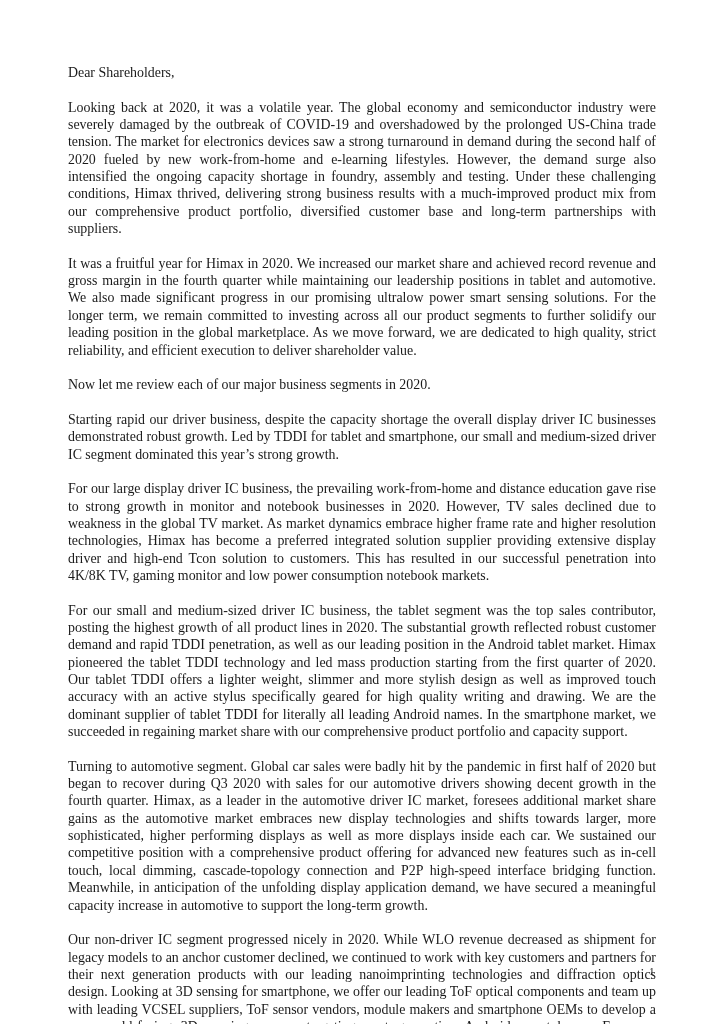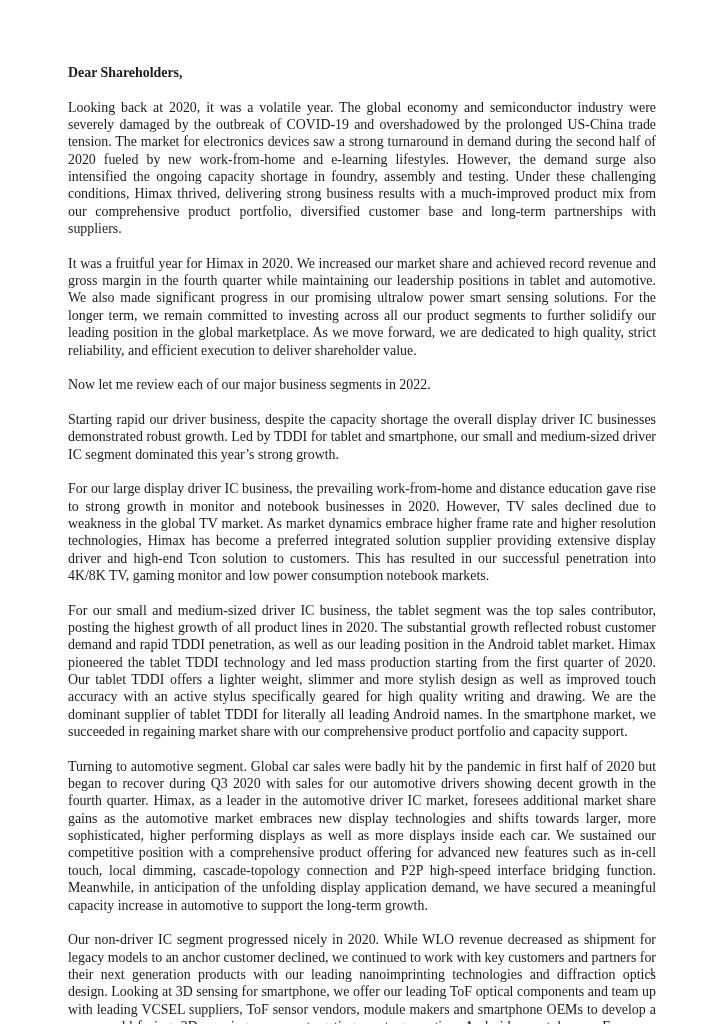--- a/index.html
+++ b/index.html
@@ -12,38 +12,38 @@
     font-family: "Liberation Serif", serif;
     font-size: 13.9px;
     line-height: 17.35px;
     color: #1a1a1a;
   }
   .page p {
     margin: 0 0 17.35px 0;
     text-align: justify;
     text-align-last: left;
   }
-  .salutation { margin-bottom: 17.35px; font-weight: bold; }
+  .salutation { margin-bottom: 17.35px; }
   .page-number {
     position: absolute;
     left: 649px;
     top: 965px;
     font-family: "Liberation Serif", serif;
     font-size: 11px;
     color: #222;
   }
 </style>
 </head>
 <body>
 
 <div class="page">
   <p class="salutation">Dear Shareholders,</p>
   <p>Looking back at 2020, it was a volatile year. The global economy and semiconductor industry were severely damaged by the outbreak of COVID-19 and overshadowed by the prolonged US-China trade tension. The market for electronics devices saw a strong turnaround in demand during the second half of 2020 fueled by new work-from-home and e-learning lifestyles. However, the demand surge also intensified the ongoing capacity shortage in foundry, assembly and testing. Under these challenging conditions, Himax thrived, delivering strong business results with a much-improved product mix from our comprehensive product portfolio, diversified customer base and long-term partnerships with suppliers.</p>
   <p>It was a fruitful year for Himax in 2020. We increased our market share and achieved record revenue and gross margin in the fourth quarter while maintaining our leadership positions in tablet and automotive. We also made significant progress in our promising ultralow power smart sensing solutions. For the longer term, we remain committed to investing across all our product segments to further solidify our leading position in the global marketplace. As we move forward, we are dedicated to high quality, strict reliability, and efficient execution to deliver shareholder value.</p>
-  <p>Now let me review each of our major business segments in 2022.</p>
+  <p>Now let me review each of our major business segments in 2020.</p>
   <p>Starting rapid our driver business, despite the capacity shortage the overall display driver IC businesses demonstrated robust growth. Led by TDDI for tablet and smartphone, our small and medium-sized driver IC segment dominated this year’s strong growth.</p>
   <p>For our large display driver IC business, the prevailing work-from-home and distance education gave rise to strong growth in monitor and notebook businesses in 2020. However, TV sales declined due to weakness in the global TV market. As market dynamics embrace higher frame rate and higher resolution technologies, Himax has become a preferred integrated solution supplier providing extensive display driver and high-end Tcon solution to customers. This has resulted in our successful penetration into 4K/8K TV, gaming monitor and low power consumption notebook markets.</p>
   <p>For our small and medium-sized driver IC business, the tablet segment was the top sales contributor, posting the highest growth of all product lines in 2020. The substantial growth reflected robust customer demand and rapid TDDI penetration, as well as our leading position in the Android tablet market. Himax pioneered the tablet TDDI technology and led mass production starting from the first quarter of 2020. Our tablet TDDI offers a lighter weight, slimmer and more stylish design as well as improved touch accuracy with an active stylus specifically geared for high quality writing and drawing. We are the dominant supplier of tablet TDDI for literally all leading Android names. In the smartphone market, we succeeded in regaining market share with our comprehensive product portfolio and capacity support.</p>
   <p>Turning to automotive segment. Global car sales were badly hit by the pandemic in first half of 2020 but began to recover during Q3 2020 with sales for our automotive drivers showing decent growth in the fourth quarter. Himax, as a leader in the automotive driver IC market, foresees additional market share gains as the automotive market embraces new display technologies and shifts towards larger, more sophisticated, higher performing displays as well as more displays inside each car. We sustained our competitive position with a comprehensive product offering for advanced new features such as in-cell touch, local dimming, cascade-topology connection and P2P high-speed interface bridging function. Meanwhile, in anticipation of the unfolding display application demand, we have secured a meaningful capacity increase in automotive to support the long-term growth.</p>
   <p style="text-align-last: justify;">Our non-driver IC segment progressed nicely in 2020. While WLO revenue decreased as shipment for legacy models to an anchor customer declined, we continued to work with key customers and partners for their next generation products with our leading nanoimprinting technologies and diffraction optics design. Looking at 3D sensing for smartphone, we offer our leading ToF optical components and team up with leading VCSEL suppliers, ToF sensor vendors, module makers and smartphone OEMs to develop a new world-facing 3D sensing camera targeting next generation Android smartphones. For non-smartphone 3D sensing, our structured</p>
 </div>
 
 <div class="page-number">1</div>
 
 </body></html>

